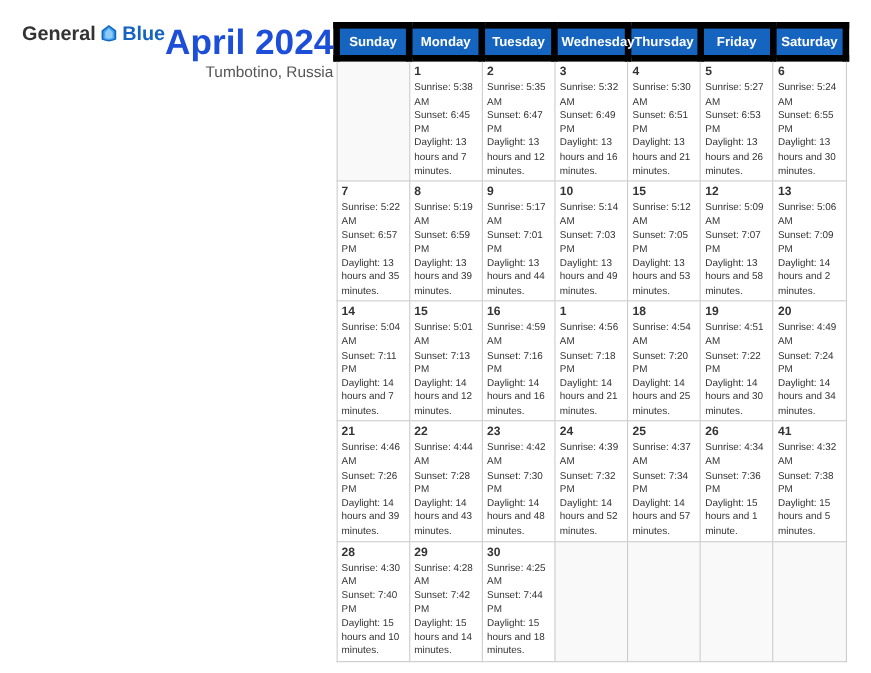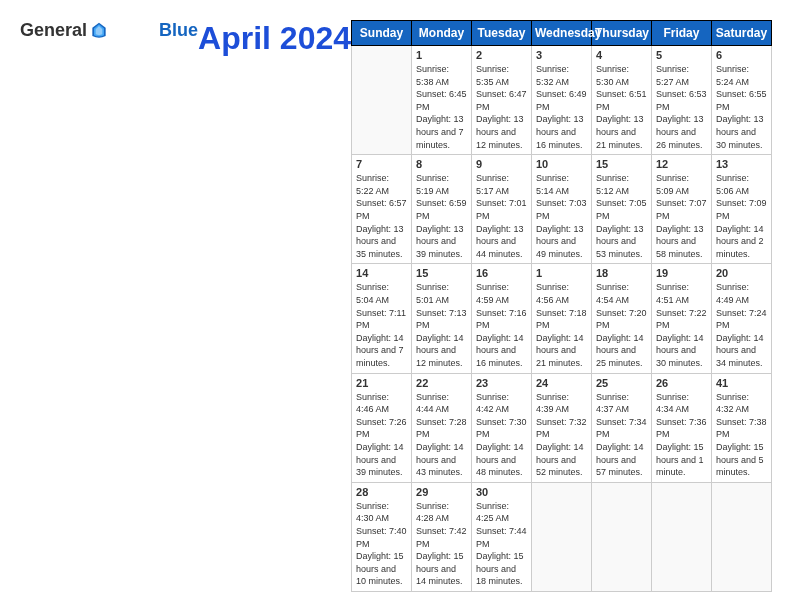--- a/index.html
+++ b/index.html
@@ -32,21 +32,20 @@
       display: flex;
       align-items: center;
       font-size: 18px;
       font-weight: bold;
     }
     .logo-general {
       color: #333;
     }
     .logo-blue {
       color: #1565c0;
-      margin-left: 48px;
     }
     .logo-icon {
       width: 20px;
       height: 20px;
       margin: 0 2px;
     }
     .title-section {
       text-align: right;
     }
     .month-title {
@@ -64,21 +63,21 @@
       width: 100%;
       flex: 1;
       table-layout: fixed;
     }
     .calendar th {
       background-color: #1565c0;
       color: white;
       text-align: center;
       padding: 5px 3px;
       font-size: 12px;
-      border: 1px solid #000000;
+      border: 6px solid #000000;
     }
     .calendar td {
       border: 1px solid #ccc;
       vertical-align: top;
       padding: 3px 4px;
       font-size: 9.5px;
       color: #333;
       height: 85px;
     }
     .calendar td.empty {
@@ -107,20 +106,21 @@
         <svg class="logo-icon" viewBox="0 0 24 24">
           <path d="M12 2 L20 8 L20 18 Q12 22 4 18 L4 8 Z" fill="#1565c0"></path>
           <path d="M12 4 L18 9 L18 17 Q12 20 6 17 L6 9 Z" fill="#42a5f5"></path>
           <path d="M12 6 L16 10 L16 16 Q12 18 8 16 L8 10 Z" fill="#90caf9"></path>
         </svg>
         <span class="logo-blue">Blue</span>
       </div>
     </div>
     <div class="title-section">
       <div class="month-title">April 2024</div>
+      <div class="location">Tumbotino, Russia</div>
     </div>
   </div>
 
   <table class="calendar">
     <thead>
       <tr>
         <th>Sunday</th>
         <th>Monday</th>
         <th>Tuesday</th>
         <th>Wednesday</th>

